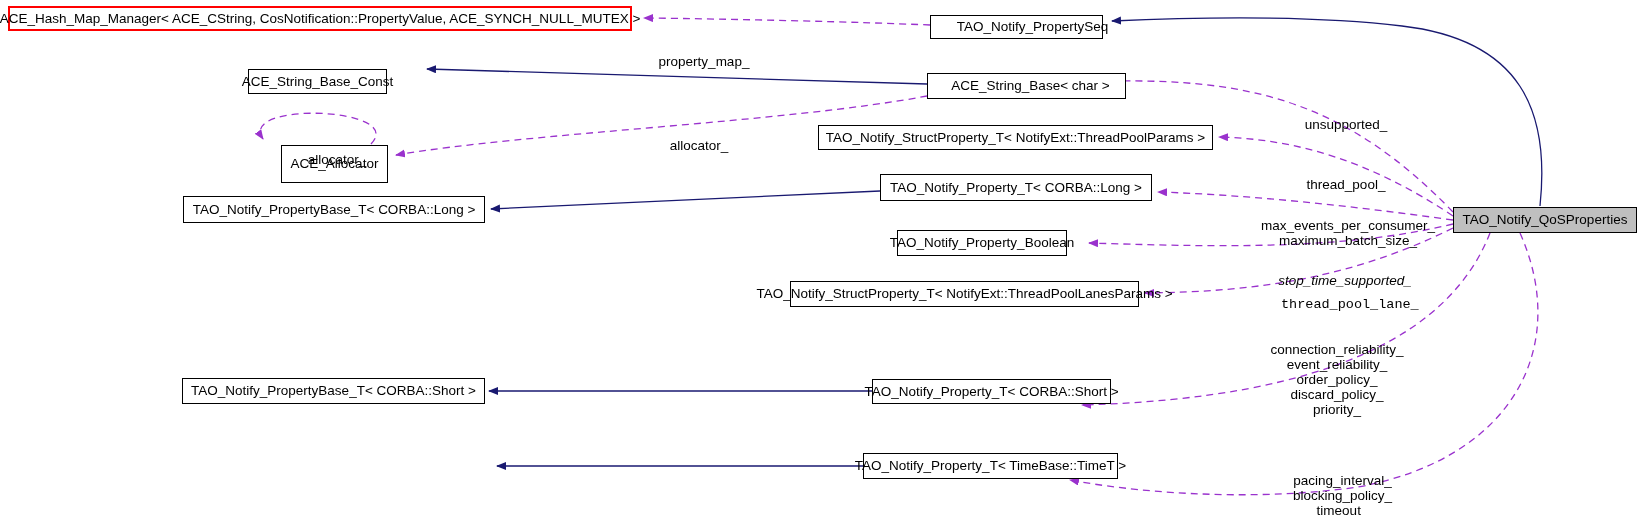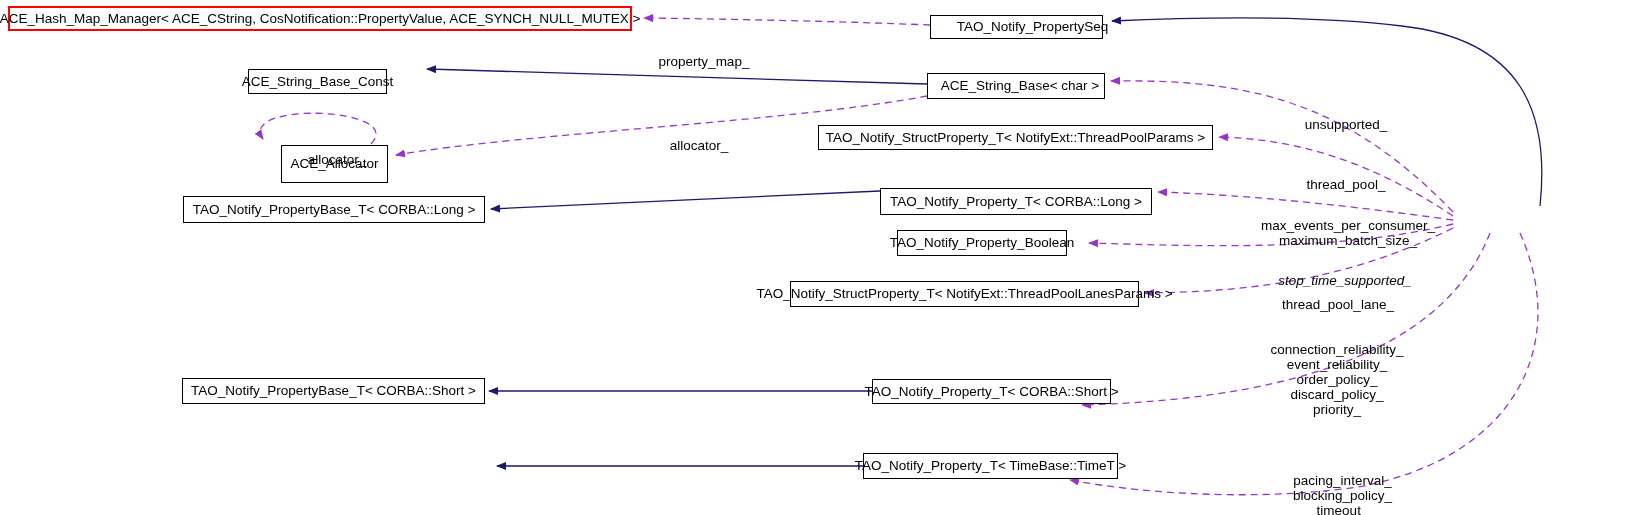--- a/index.html
+++ b/index.html
@@ -18,41 +18,41 @@
   .node-highlight{border:2px solid #ff0000;}
   .node-focus{background:#bfbfbf;border:1px solid #000000;}
   .elabel{
     position:absolute;font-size:13.5px;color:#000000;line-height:15px;
     white-space:pre-line;text-align:center;margin-top:48px;
   }
   
   #n-hash           {left:8px;   top:6px;   width:624px;height:25px;}
   #n-seq            {left:930px; top:15px;  width:173px;height:24px;padding-left:32px;}
   #n-sb-const       {left:248px; top:57px;  width:139px;height:25px;margin-top:12px;}
-  #n-sb-char        {left:927px; top:73px;  width:178px;height:26px;padding-left:8px;}
+  #n-sb-char        {left:927px; top:73px;  width:199px;height:26px;padding-left:8px;}
   #n-alloc          {left:281px; top:145px; width:107px;height:38px;}
   #n-sp-tpp         {left:818px; top:125px; width:395px;height:25px;}
   #n-pb-long        {left:183px; top:196px; width:302px;height:27px;}
-  #n-pt-long        {left:880px; top:188px; width:272px;height:27px;}
+  #n-pt-long        {left:880px; top:174px; width:272px;height:27px;}
   #n-p-bool         {left:897px; top:230px; width:170px;height:26px;}
   #n-sp-tplp        {left:790px; top:281px; width:349px;height:26px;}
   #n-pb-short       {left:182px; top:378px; width:303px;height:26px;}
   #n-pt-short       {left:872px; top:379px; width:239px;height:25px;}
   #n-pb-timet       {left:173px; top:453px; width:320px;height:26px;}
   #n-pt-timet       {left:863px; top:453px; width:255px;height:26px;}
   #n-qos            {left:1453px;top:207px; width:184px;height:26px;}
   
   #l-property-map   {left:658px; top:6px;   width:92px;}
   #l-alloc-self     {left:306px; top:104px; width:62px;}
   #l-alloc-member   {left:668px; top:90px;  width:62px;}
   #l-unsupported    {left:1300px;top:69px;  width:92px;}
   #l-thread-pool    {left:1303px;top:129px; width:86px;}
   #l-max-events     {left:1248px;top:170px; width:200px;}
   #l-stop-time      {left:1277px;top:225px; width:136px;font-style:italic;}
-  #l-tp-lane        {left:1281px;top:249px; width:114px;}
+  #l-tp-lane        {left:1281px;top:249px; width:114px;font-family:Liberation Mono, monospace;}
   #l-reliability    {left:1262px;top:294px; width:150px;}
   #l-timing         {left:1270px;top:425px; width:145px;}
 </style>
 </head>
 <body>
 
 <div id="canvas">
 
   <svg id="edge-layer" width="1643" height="515" viewBox="0 0 1643 515" xmlns="http://www.w3.org/2000/svg">
     <defs>
@@ -88,20 +88,21 @@
   <div class="node" id="n-sb-char">ACE_String_Base&lt; char &gt;</div>
   <div class="node" id="n-alloc">ACE_Allocator</div>
   <div class="node" id="n-sp-tpp">TAO_Notify_StructProperty_T&lt; NotifyExt::ThreadPoolParams &gt;</div>
   <div class="node" id="n-pb-long">TAO_Notify_PropertyBase_T&lt; CORBA::Long &gt;</div>
   <div class="node" id="n-pt-long">TAO_Notify_Property_T&lt; CORBA::Long &gt;</div>
   <div class="node" id="n-p-bool">TAO_Notify_Property_Boolean</div>
   <div class="node" id="n-sp-tplp">TAO_Notify_StructProperty_T&lt; NotifyExt::ThreadPoolLanesParams &gt;</div>
   <div class="node" id="n-pb-short">TAO_Notify_PropertyBase_T&lt; CORBA::Short &gt;</div>
   <div class="node" id="n-pt-short">TAO_Notify_Property_T&lt; CORBA::Short &gt;</div>
   <div class="node" id="n-pt-timet">TAO_Notify_Property_T&lt; TimeBase::TimeT &gt;</div>
+  <div class="node node-focus" id="n-qos">TAO_Notify_QoSProperties</div>
 
   <div class="elabel" id="l-property-map">property_map_</div>
   <div class="elabel" id="l-alloc-self">allocator_</div>
   <div class="elabel" id="l-alloc-member">allocator_</div>
   <div class="elabel" id="l-unsupported">unsupported_</div>
   <div class="elabel" id="l-thread-pool">thread_pool_</div>
   <div class="elabel" id="l-max-events">max_events_per_consumer_
 maximum_batch_size_</div>
   <div class="elabel" id="l-stop-time">stop_time_supported_</div>
   <div class="elabel" id="l-tp-lane">thread_pool_lane_</div>

